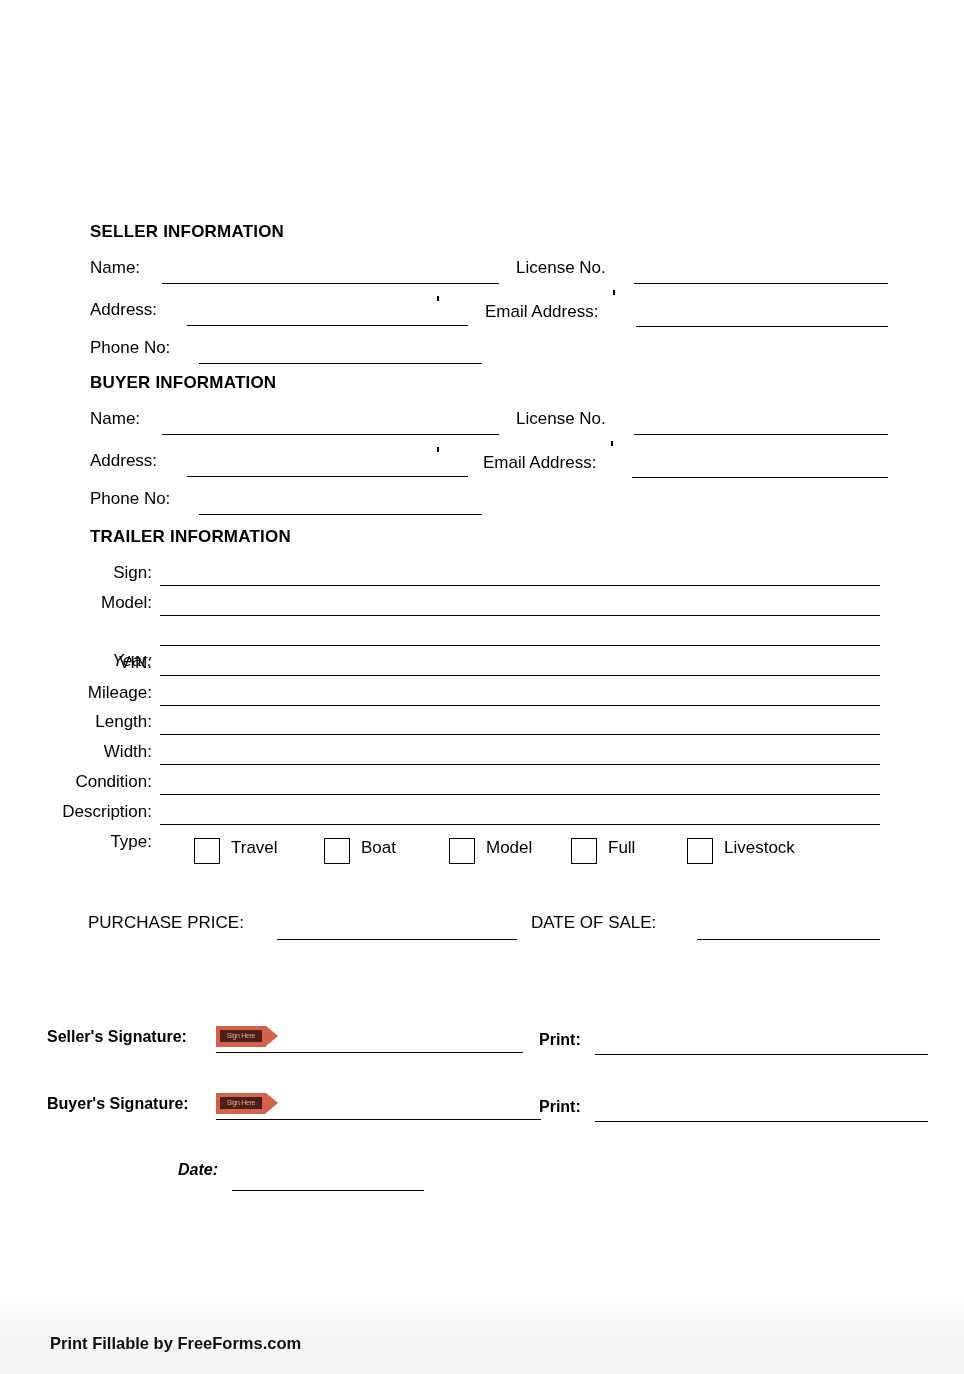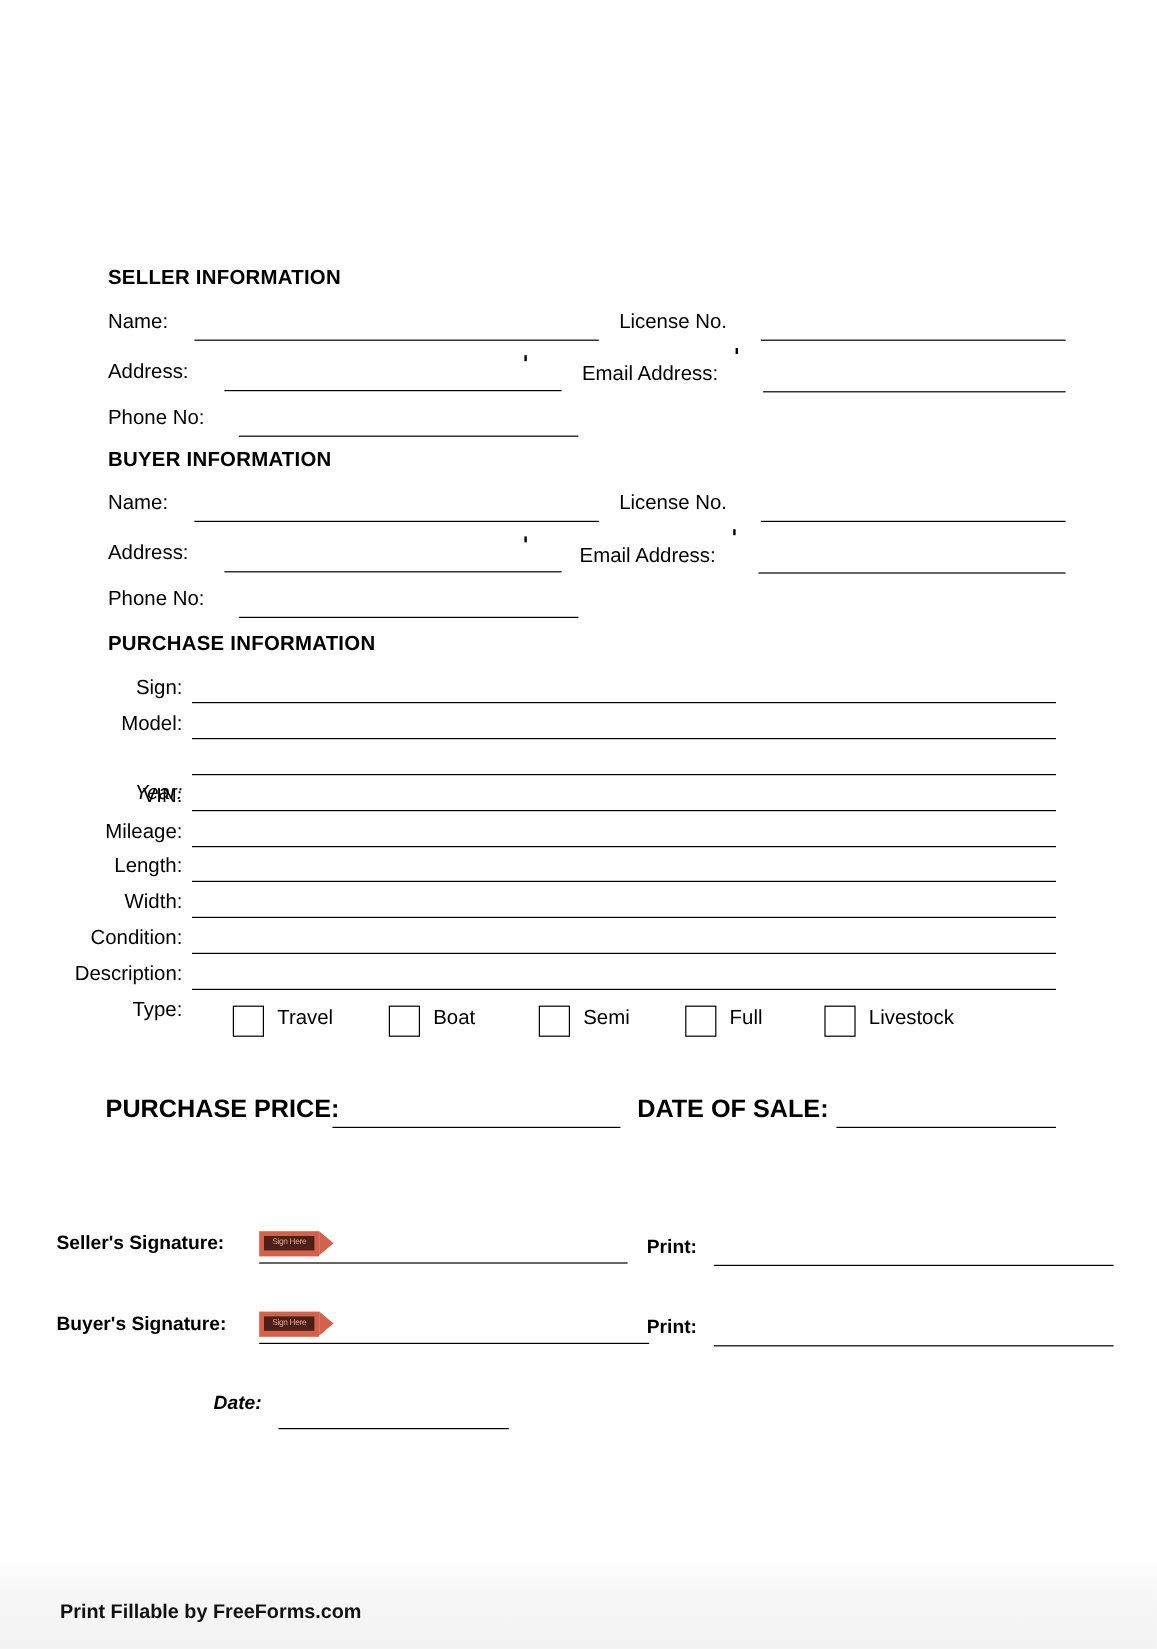--- a/index.html
+++ b/index.html
@@ -68,22 +68,22 @@
     white-space: nowrap;
   }
   .lbl-bold {
     position: absolute;
     font-size: 16px;
     font-weight: bold;
     white-space: nowrap;
   }
   .lbl-caps {
     position: absolute;
-    font-size: 21px;
-    font-weight: bold;
+    font-size: 17px;
+    font-weight: normal;
     white-space: nowrap;
   }
 
   .rule {
     position: absolute;
     height: 0;
     border-bottom: 1.6px solid #000;
   }
 
   
@@ -188,21 +188,21 @@
   <div class="rule" style="left:187px; top:476px; width:281px;"></div>
   <div class="tick" style="left:437px; top:447px;"></div>
 
   <div class="lbl" style="left:483px; top:453px;">Email Address:</div>
   <div class="rule" style="left:632px; top:477px; width:256px;"></div>
   <div class="tick" style="left:611px; top:441px;"></div>
 
   <div class="lbl" style="left:90px; top:489px;">Phone No:</div>
   <div class="rule" style="left:199px; top:514px; width:283px;"></div>
 
-  <div class="section-head" style="left:90px; top:527px;">PURCHASE INFORMATION</div>
+  <div class="section-head" style="left:90px; top:527px;">TRAILER INFORMATION</div>
 
   <div class="lbl" style="left:60px; top:563px; width:92px; text-align:right;">Sign:</div>
   <div class="rule" style="left:160px; top:585px; width:720px;"></div>
 
   <div class="lbl" style="left:60px; top:593px; width:92px; text-align:right;">Model:</div>
   <div class="rule" style="left:160px; top:615px; width:720px;"></div>
 
   <div class="lbl" style="left:60px; top:651px; width:92px; text-align:right;font-style:italic;">Year:</div>
   <div class="rule" style="left:160px; top:645px; width:720px;"></div>
 
@@ -226,21 +226,21 @@
 
   <div class="lbl" style="left:60px; top:832px; width:92px; text-align:right;">Type:</div>
 
   <div class="checkbox" style="left:194px; top:838px;"></div>
   <div class="lbl" style="left:231px; top:838px;">Travel</div>
 
   <div class="checkbox" style="left:324px; top:838px;"></div>
   <div class="lbl" style="left:361px; top:838px;">Boat</div>
 
   <div class="checkbox" style="left:449px; top:838px;"></div>
-  <div class="lbl" style="left:486px; top:838px;">Semi</div>
+  <div class="lbl" style="left:486px; top:838px;">Model</div>
 
   <div class="checkbox" style="left:571px; top:838px;"></div>
   <div class="lbl" style="left:608px; top:838px;text-align:right;">Full</div>
 
   <div class="checkbox" style="left:687px; top:838px;"></div>
   <div class="lbl" style="left:724px; top:838px;">Livestock</div>
 
   <div class="lbl-caps" style="left:88px; top:913px;">PURCHASE PRICE:</div>
   <div class="rule" style="left:277px; top:939px; width:240px;"></div>
 

